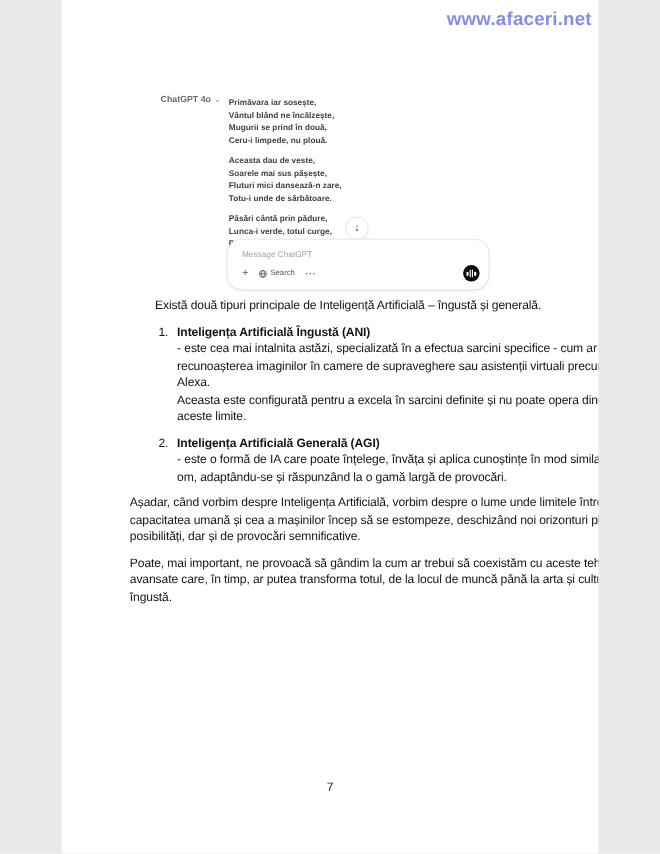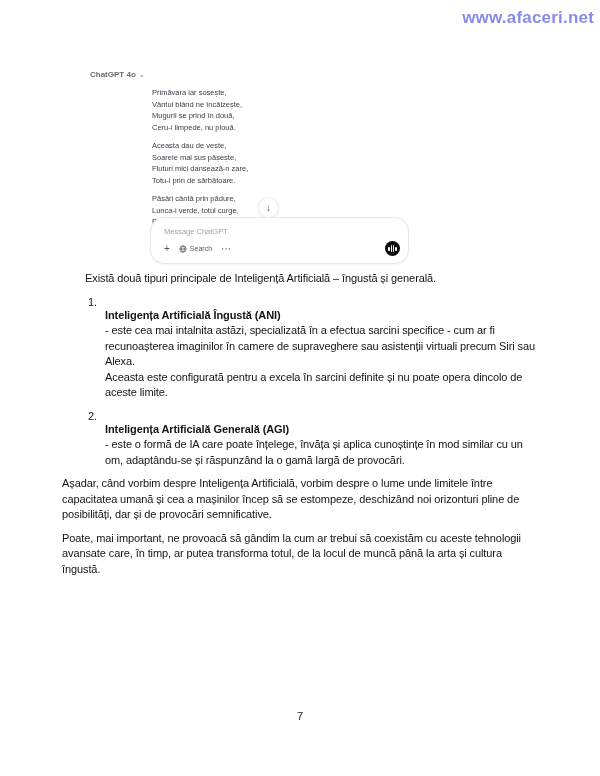--- a/index.html
+++ b/index.html
@@ -1,43 +1,43 @@
 <!DOCTYPE html>
 <html><head>
 <meta charset="utf-8">
 <style>
   html,body{margin:0;padding:0;background:#e9e9e9;}
   .page{
-    position:relative;width:600px;height:776px;background:#ffffff;
+    position:relative;width:488px;height:776px;background:#ffffff;
     font-family:"Liberation Sans", sans-serif;color:#111;overflow:hidden;
     margin:0 auto;
   }
   
   .site-header{
     position:absolute;top:8px;right:6px;
     font-size:17px;font-weight:bold;color:#878ce6;letter-spacing:.2px;
   }
   
   .chat-shot{position:absolute;left:90px;top:70px;width:300px;height:200px;background:#fff;}
   .model-label{
-    position:absolute;left:0;top:0;font-size:8px;font-weight:600;color:#6b6b6b;
+    position:absolute;left:0;top:16px;font-size:8px;font-weight:600;color:#6b6b6b;
     display:flex;align-items:center;gap:3px;cursor:default;
   }
   .model-label .chev{font-size:7px;color:#a9a9a9;}
   .poem{position:absolute;left:62px;top:17px;font-size:7.5px;line-height:11.5px;color:#3f4148;}
-  .stanza{margin:0 0 7px 0;}
+  .stanza{margin:0 0 7px 0;font-weight:bold;}
   .stanza div{white-space:nowrap;}
   .scroll-btn{
     position:absolute;left:168px;top:127px;width:19px;height:19px;border-radius:50%;
     background:#fff;border:1px solid #ededed;box-shadow:0 1px 3px rgba(0,0,0,.08);
     display:flex;align-items:center;justify-content:center;font-size:10px;color:#444;
   }
   .composer{
     position:absolute;left:60px;top:147px;width:237px;height:45px;background:#fff;
-    border:1px solid #e6e6e8;border-radius:14px;box-shadow:0 1px 2px rgba(0,0,0,.04);padding-left:20px;
+    border:1px solid #e6e6e8;border-radius:14px;box-shadow:0 1px 2px rgba(0,0,0,.04);
   }
   .composer .placeholder{
     position:absolute;left:13px;top:9px;font-size:7.5px;color:#a3a3ab;
   }
   .composer .toolbar{
     position:absolute;left:13px;right:8px;bottom:7px;display:flex;align-items:center;gap:9px;
   }
   .tb-btn{display:flex;align-items:center;gap:3px;font-size:7px;color:#555;line-height:1;}
   .tb-plus{font-size:10px;color:#555;}
   .tb-more{font-size:10px;color:#555;letter-spacing:1px;}
@@ -55,21 +55,21 @@
   .globe{width:8px;height:8px;}
   
   .doc{
     position:absolute;left:62px;top:271px;width:480px;
     font-size:11px;line-height:15.5px;color:#141414;letter-spacing:-0.1px;
   }
   .intro{margin:0 0 8px 23px;}
   .ai-list{margin:0;}
   .ai-item{display:flex;margin:0 0 8px 0;padding-left:26px;}
   .ai-num{width:17px;flex:0 0 17px;}
-  .ai-content{flex:1;max-width:437px;margin-top:13px;}
+  .ai-content{flex:1;max-width:437px;}
   .ai-title{font-weight:bold;}
   .para{margin:8px 0 0 0;}
   .para div{margin:0;}
   
   .page-number{
     position:absolute;left:0;top:710px;width:100%;text-align:center;
     font-size:11px;color:#222;
   }
 </style>
 </head>
@@ -90,21 +90,21 @@
       <div class="stanza">
         <div>Primăvara iar sosește,</div>
         <div>Vântul blând ne încălzește,</div>
         <div>Mugurii se prind în două,</div>
         <div>Ceru-i limpede, nu plouă.</div>
       </div>
       <div class="stanza">
         <div>Aceasta dau de veste,</div>
         <div>Soarele mai sus pășește,</div>
         <div>Fluturi mici dansează-n zare,</div>
-        <div>Totu-i prin de sărbătoare.</div>
+        <div>Totu-i unde de sărbătoare.</div>
       </div>
       <div class="stanza">
         <div>Păsări cântă prin pădure,</div>
         <div>Lunca-i verde, totul curge,</div>
         <div>Primăvara ne zâmbește,</div>
         <div>Inima ni-o înveselește! 🌸🌱</div>
       </div>
     </div>
 
     <div class="scroll-btn">

